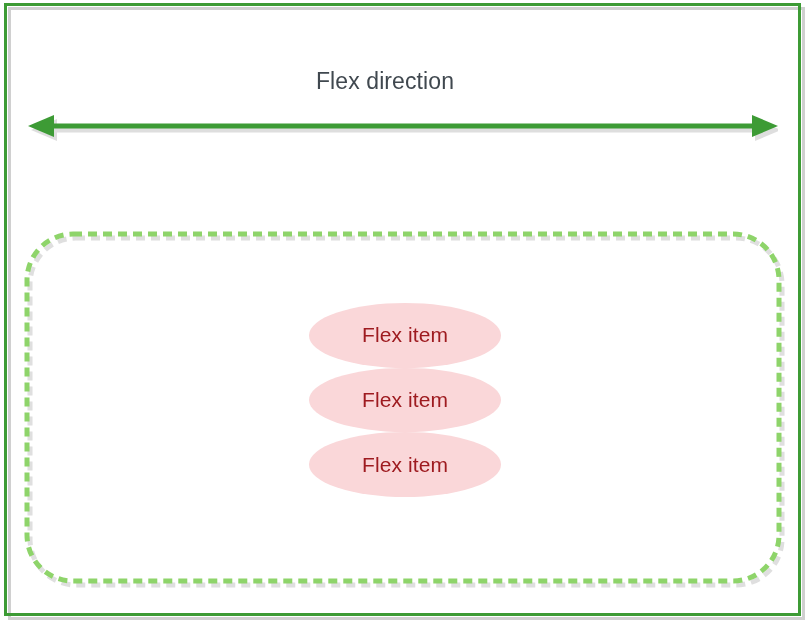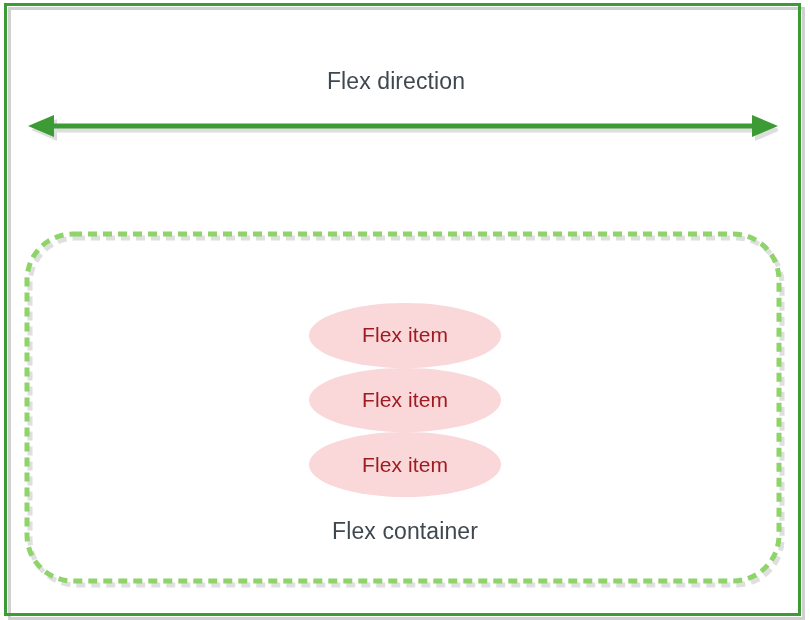--- a/index.html
+++ b/index.html
@@ -37,21 +37,21 @@
     width: 797px;
     height: 613px;
     border: 3px solid rgba(170,170,170,0.55);
     box-sizing: border-box;
     z-index: 0;
   }
 
   
   .direction-label {
     position: absolute;
-    left: 12px;
+    left: 1px;
     top: 68px;
     width: 768px;
     text-align: center;
     font-size: 23px;
     color: #40484f;
     letter-spacing: 0.1px;
   }
 
   
   .arrow-wrap {
@@ -154,15 +154,14 @@
       <span class="flex-item-label">Flex item</span>
     </div>
     <div class="flex-item">
       <span class="flex-item-label">Flex item</span>
     </div>
     <div class="flex-item">
       <span class="flex-item-label">Flex item</span>
     </div>
   </div>
 
-  <div class="container-label">Flex container</div>
 
 </div>
 
 </body></html>

